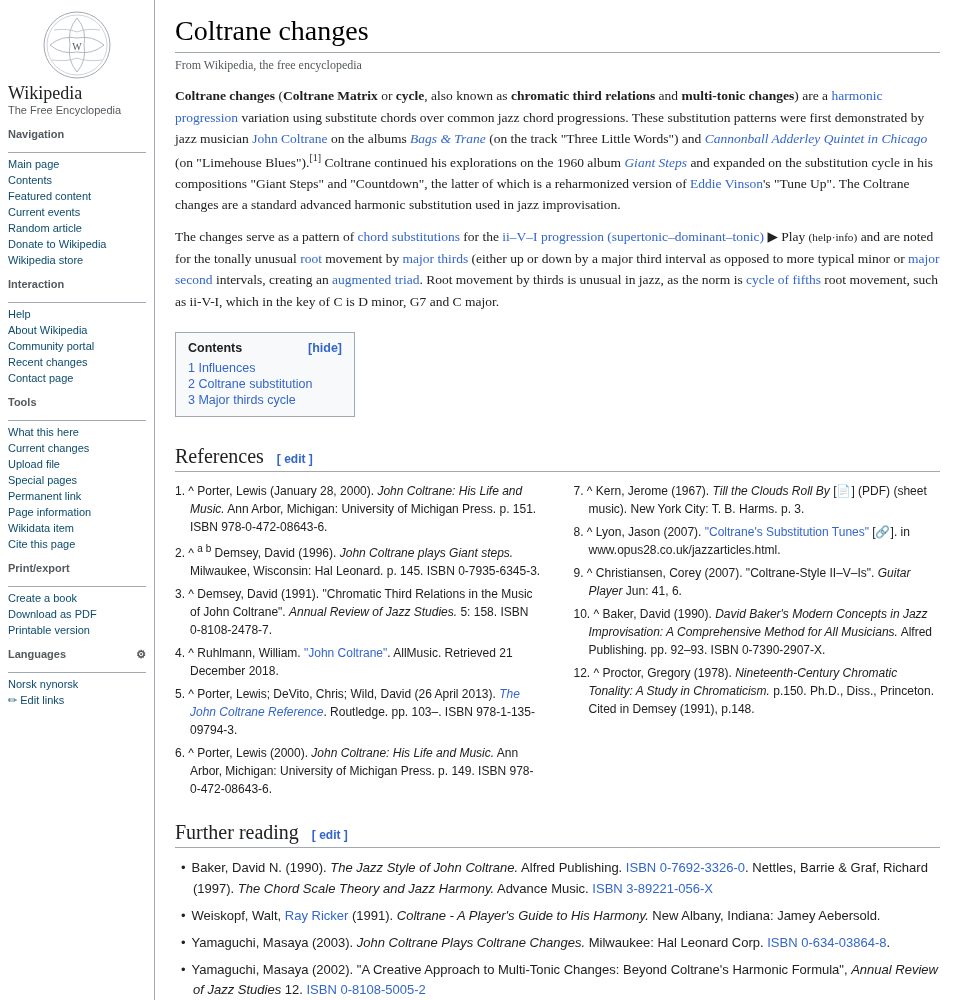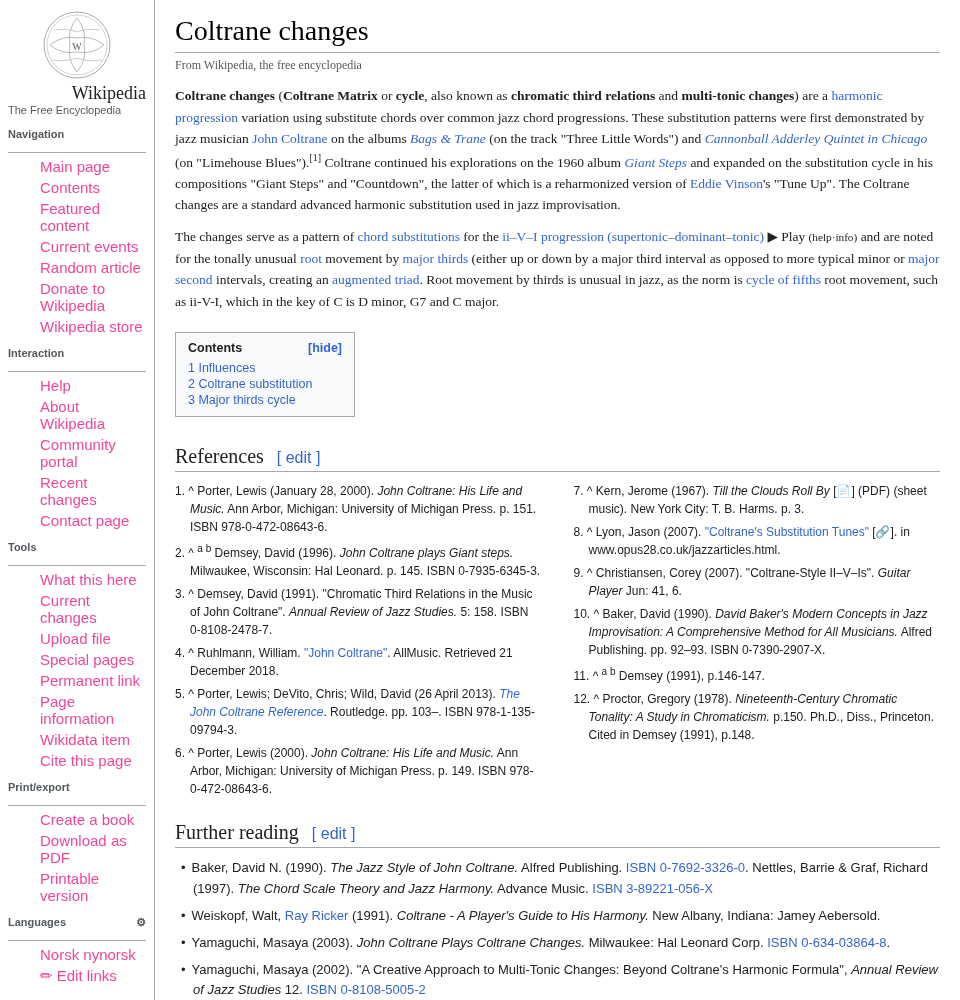--- a/index.html
+++ b/index.html
@@ -3,35 +3,35 @@
   <meta charset="utf-8">
   <style>
     * { box-sizing: border-box; margin: 0; padding: 0; }
     body { font-family: 'Linux Libertine', 'Georgia', 'Times', serif; font-size: 14px; color: #202122; background: #fff; }
     a { color: #3366cc; text-decoration: none; }
     .layout { display: flex; min-height: 1000px; }
     .sidebar { width: 155px; min-width: 155px; padding: 10px 8px; background: #fff; border-right: 1px solid #a2a9b1; font-size: 12.5px; font-family: sans-serif; }
     .sidebar-logo { text-align: center; margin-bottom: 8px; }
     .wiki-logo { width: 70px; height: 70px; display: inline-block; position: relative; }
     .wiki-logo svg { width: 70px; height: 70px; }
-    .wiki-title { font-family: 'Linux Libertine', Georgia, serif; font-size: 18px; text-align: right; font-weight: normal; }
+    .wiki-title { font-family: 'Linux Libertine', Georgia, serif; font-size: 18px; text-align: left; font-weight: normal; }
     .wiki-subtitle { font-size: 11px; text-align: left; color: #54595d; font-family: sans-serif; margin-bottom: 12px; }
     .sidebar-section { margin-bottom: 10px; }
     .sidebar-section-title { font-size: 11px; color: #54595d; font-weight: bold; margin-bottom: 3px; border-bottom: 1px solid #a2a9b1; padding-bottom: 12px; }
-    .sidebar-link { display: block; padding: 2px 0; color: #ec4899; font-size: 15px; margin-left: 32px; }
+    .sidebar-link { display: block; padding: 2px 0; color: #0c4a6e; font-size: 11px; }
     .sidebar-gear { float: right; color: #54595d; }
     .main-content { flex: 1; padding: 15px 20px; max-width: 805px; }
     h1.page-title { font-family: 'Linux Libertine', Georgia, serif; font-size: 28px; font-weight: normal; border-bottom: 1px solid #a2a9b1; padding-bottom: 5px; margin-bottom: 5px; color: #000; }
     .from-wikipedia { font-size: 12px; color: #54595d; margin-bottom: 12px; font-family: Liberation Serif, serif; }
     .article-text { font-size: 13.5px; line-height: 1.6; margin-bottom: 10px; }
     .toc-box { border: 1px solid #a2a9b1; background: #f8f9fa; padding: 8px 12px; display: inline-block; min-width: 180px; margin: 10px 0; font-size: 12.5px; font-family: sans-serif; }
     .toc-title { font-weight: bold; display: flex; justify-content: space-between; margin-bottom: 5px; }
     .toc-item { padding: 1px 0; color: #3366cc; }
     .section-header { font-family: 'Linux Libertine', Georgia, serif; font-size: 20px; font-weight: normal; border-bottom: 1px solid #a2a9b1; margin: 18px 0 10px 0; padding-bottom: 3px; }
-    .section-header .edit-link { font-size: 16px; color: #3366cc; font-family: sans-serif; margin-left: 8px; font-weight: normal; }
+    .section-header .edit-link { font-size: 12px; color: #3366cc; font-family: sans-serif; margin-left: 8px; font-weight: bold; }
     .references-list { font-size: 12px; font-family: sans-serif; line-height: 1.5; }
     .references-cols { display: flex; gap: 32px; }
     .ref-col { flex: 1; }
     .ref-item { margin-bottom: 5px; padding-left: 15px; text-indent: -15px; }
     .further-reading-list { font-size: 13px; font-family: sans-serif; line-height: 1.6; }
     .further-item { padding-left: 18px; text-indent: -12px; margin-bottom: 6px; }
     .further-item::before { content: "•"; margin-right: 6px; }
     sup { font-size: 10px; }
   </style>
 </head>
@@ -144,21 +144,20 @@
           <div class="ref-item">5. ^ Porter, Lewis; DeVito, Chris; Wild, David (26 April 2013). <a href="#"><i>The John Coltrane Reference</i></a>. Routledge. pp. 103–. ISBN 978-1-135-09794-3.</div>
           <div class="ref-item">6. ^ Porter, Lewis (2000). <i>John Coltrane: His Life and Music.</i> Ann Arbor, Michigan: University of Michigan Press. p. 149. ISBN 978-0-472-08643-6.</div>
         </div>
       </div>
       <div class="ref-col">
         <div class="references-list">
           <div class="ref-item">7. ^ Kern, Jerome (1967). <i>Till the Clouds Roll By</i> [📄] (PDF) (sheet music). New York City: T. B. Harms. p. 3.</div>
           <div class="ref-item">8. ^ Lyon, Jason (2007). <a href="#">"Coltrane's Substitution Tunes"</a> [🔗]. in www.opus28.co.uk/jazzarticles.html.</div>
           <div class="ref-item">9. ^ Christiansen, Corey (2007). "Coltrane-Style II–V–Is". <i>Guitar Player</i> Jun: 41, 6.</div>
           <div class="ref-item">10. ^ Baker, David (1990). <i>David Baker's Modern Concepts in Jazz Improvisation: A Comprehensive Method for All Musicians.</i> Alfred Publishing. pp. 92–93. ISBN 0-7390-2907-X.</div>
-          <div class="ref-item">11. ^ <sup>a b</sup> Demsey (1991), p.146-147.</div>
           <div class="ref-item">12. ^ Proctor, Gregory (1978). <i>Nineteenth-Century Chromatic Tonality: A Study in Chromaticism.</i> p.150. Ph.D., Diss., Princeton. Cited in Demsey (1991), p.148.</div>
         </div>
       </div>
     </div>
 
     
     <h2 class="section-header">
       Further reading
       <a class="edit-link">[ edit ]</a>
     </h2>

